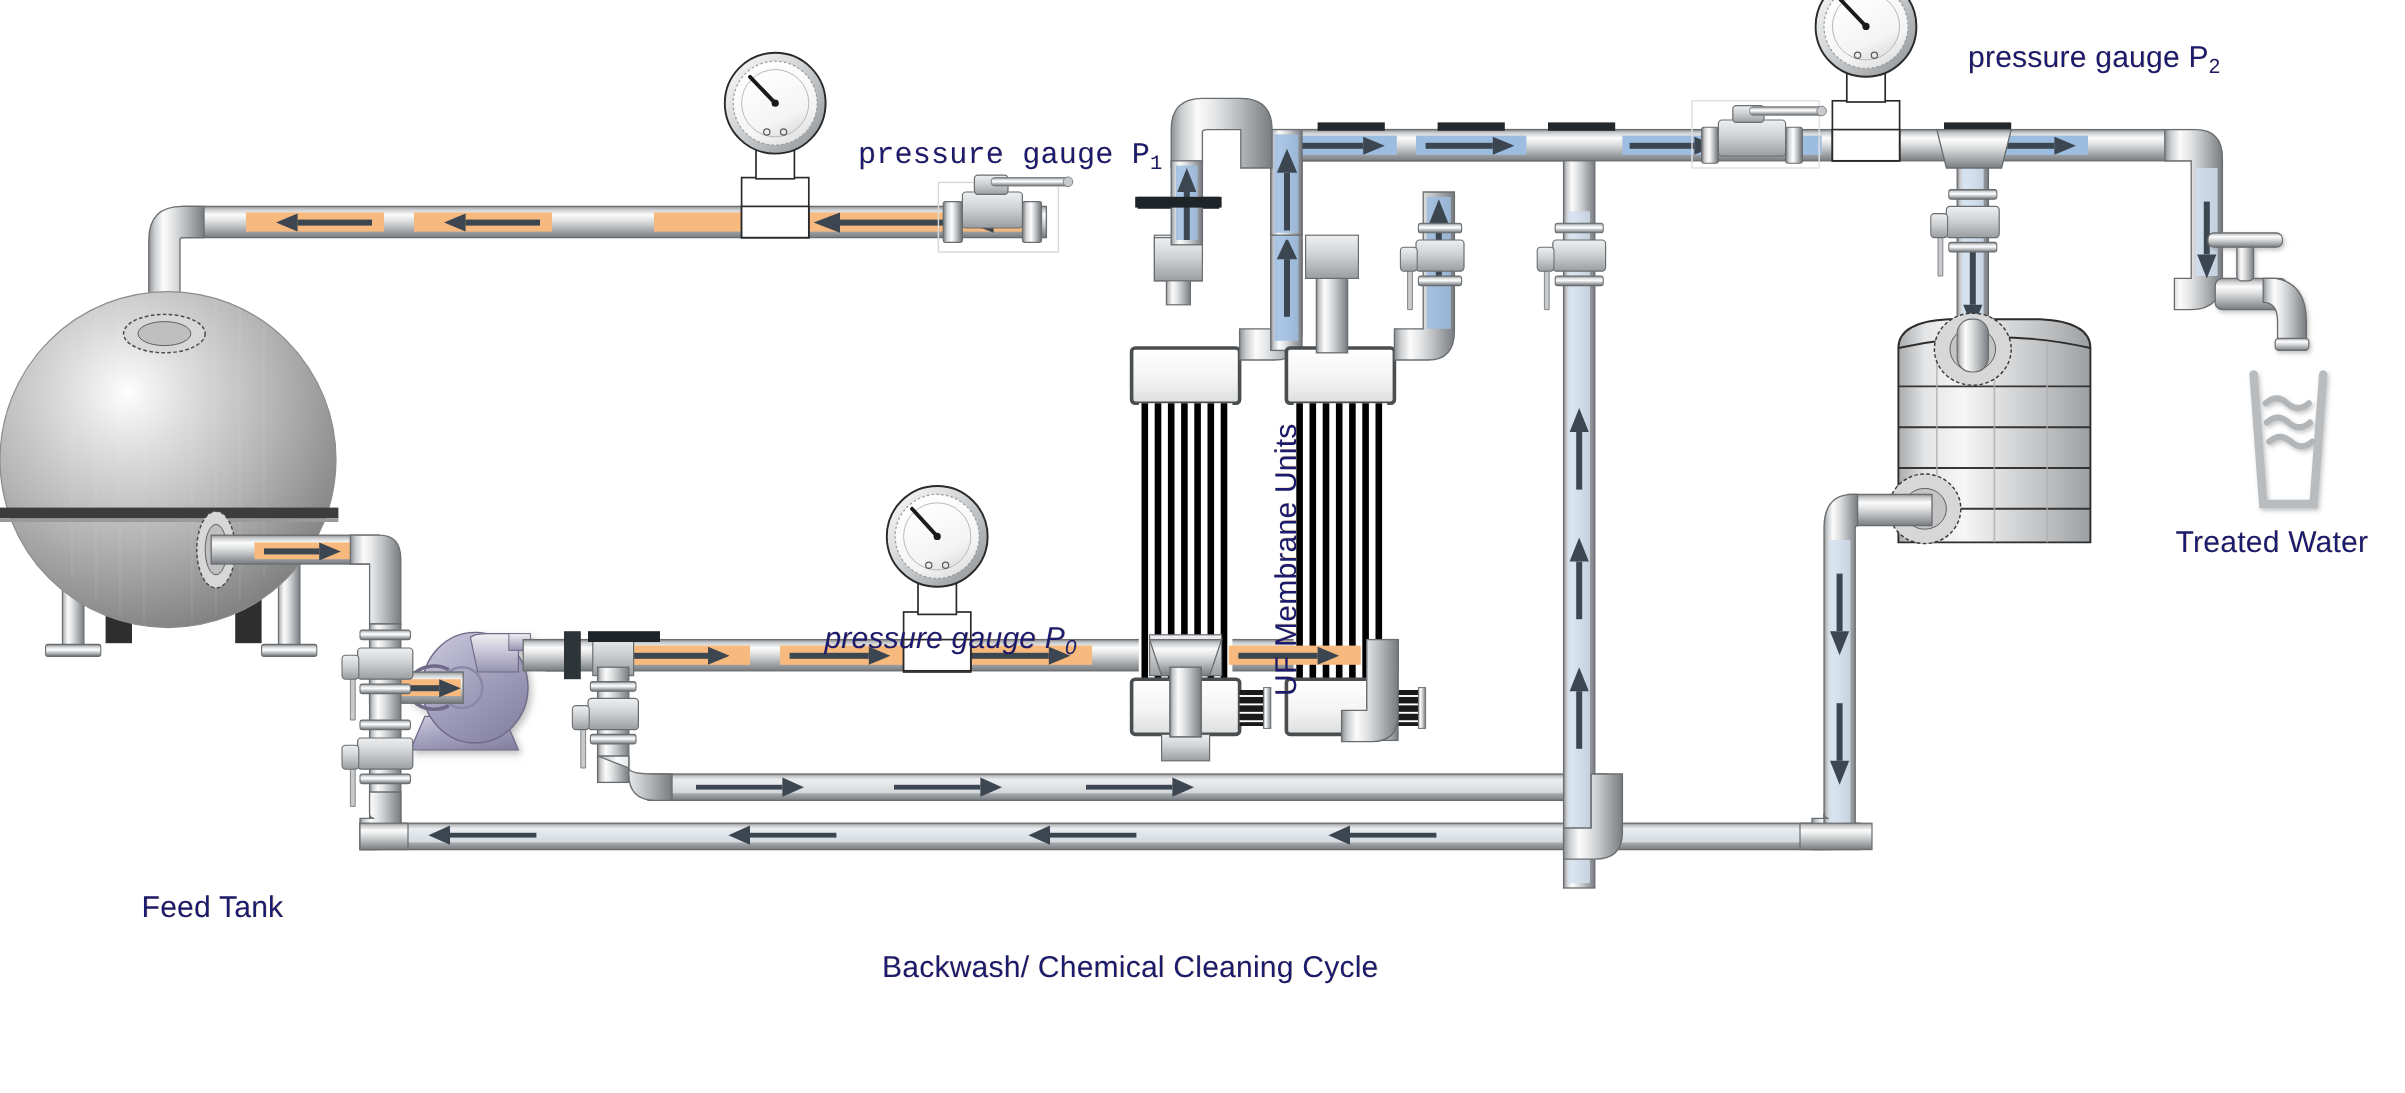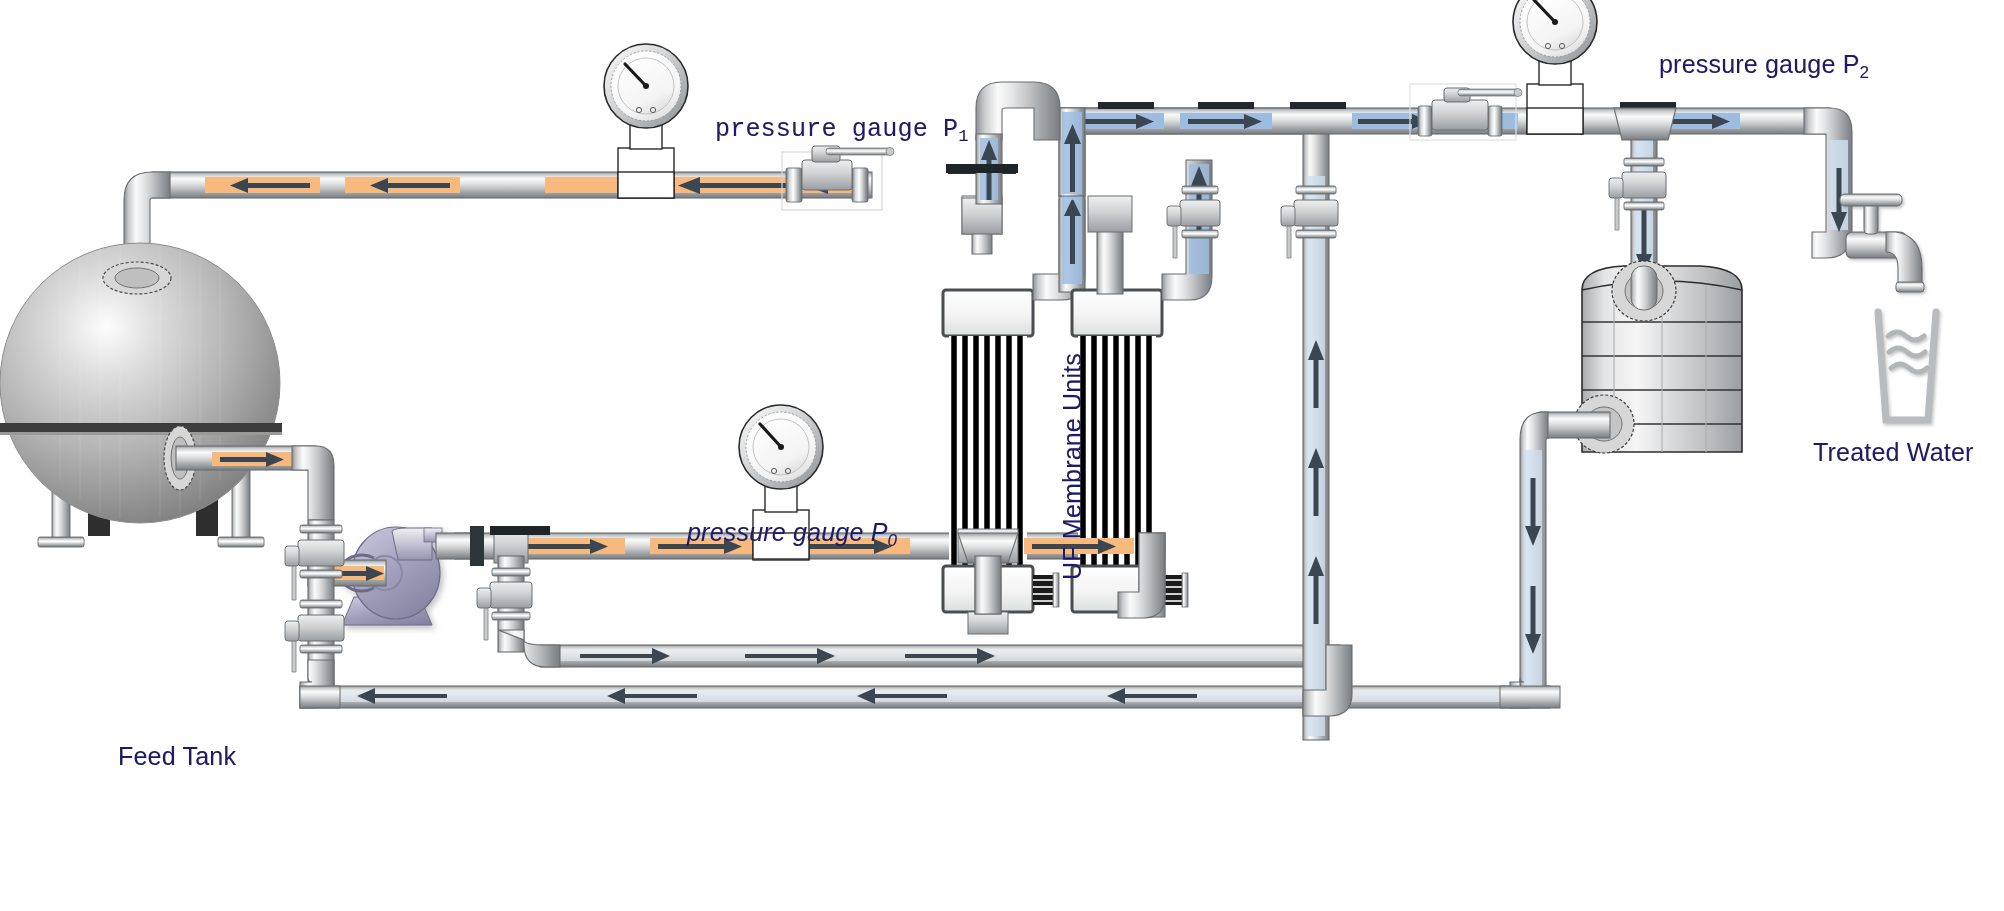--- a/index.html
+++ b/index.html
@@ -808,22 +808,23 @@
   <div class="dgm-label" style="left:118px; top:742px;text-align:right;">Feed Tank</div>
 
   <div class="dgm-label" style="left:687px; top:518px;font-style:italic;">
     <span>pressure gauge P</span><sub>0</sub>
   </div>
 
   <div class="dgm-label" style="left:715px; top:115px;font-family:Liberation Mono, monospace;">
     <span>pressure gauge P</span><sub>1</sub>
   </div>
 
-  <div class="dgm-label" style="left:1640px; top:50px;margin-left:19px;">
+  <div class="dgm-label" style="left:1640px; top:34px;">
     <span>pressure gauge P</span><sub>2</sub>
   </div>
 
   <div class="dgm-label vert-label" style="left:1058px; top:580px;">UF Membrane Units</div>
 
+  <div class="dgm-label" style="left:735px; top:792px;">Backwash/ Chemical Cleaning Cycle</div>
 
   <div class="dgm-label" style="left:1813px; top:438px;text-align:right;">Treated Water</div>
 
 </div>
 
 </body></html>

